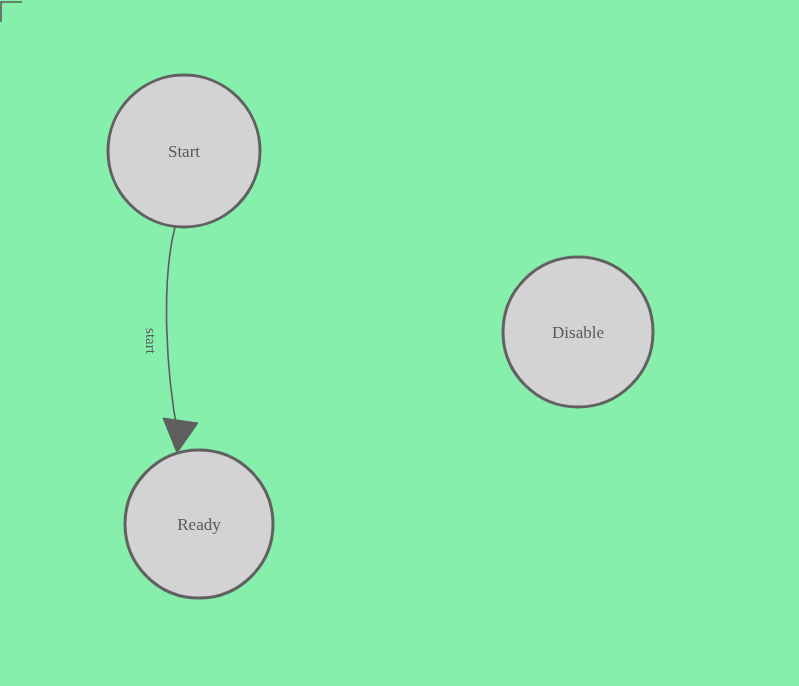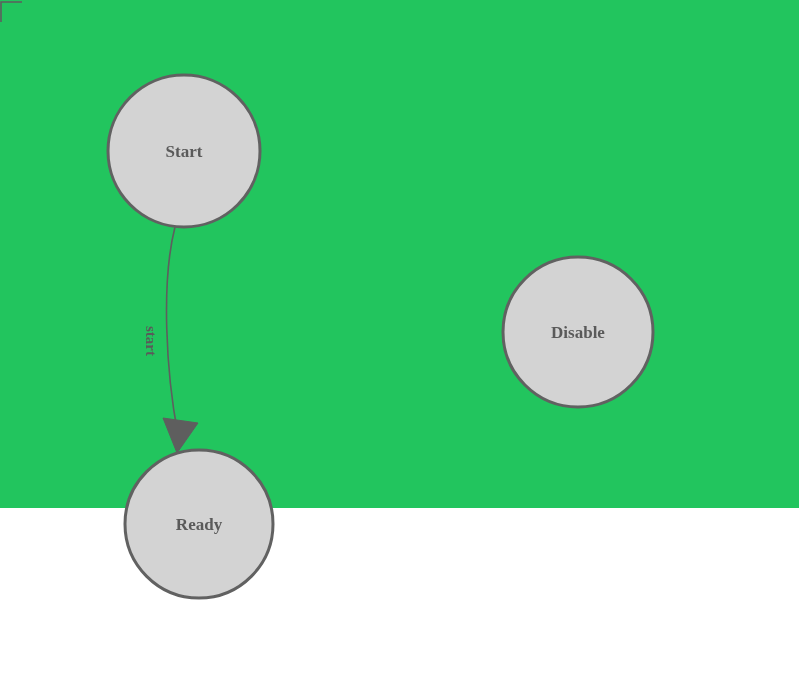--- a/index.html
+++ b/index.html
@@ -10,23 +10,22 @@
   }
   body {
     width: 799px;
     height: 686px;
     overflow: hidden;
     font-family: "Liberation Serif", "DejaVu Serif", serif;
   }
   #canvas {
     position: relative;
     width: 799px;
-    height: 508px;
-    background: #22c55e;
-    font-weight: bold;
+    height: 686px;
+    background: #86efac;
   }
   #diagram-svg {
     position: absolute;
     top: 0;
     left: 0;
     width: 799px;
     height: 686px;
   }
   .node-label {
     font-family: "Liberation Serif", "DejaVu Serif", serif;

